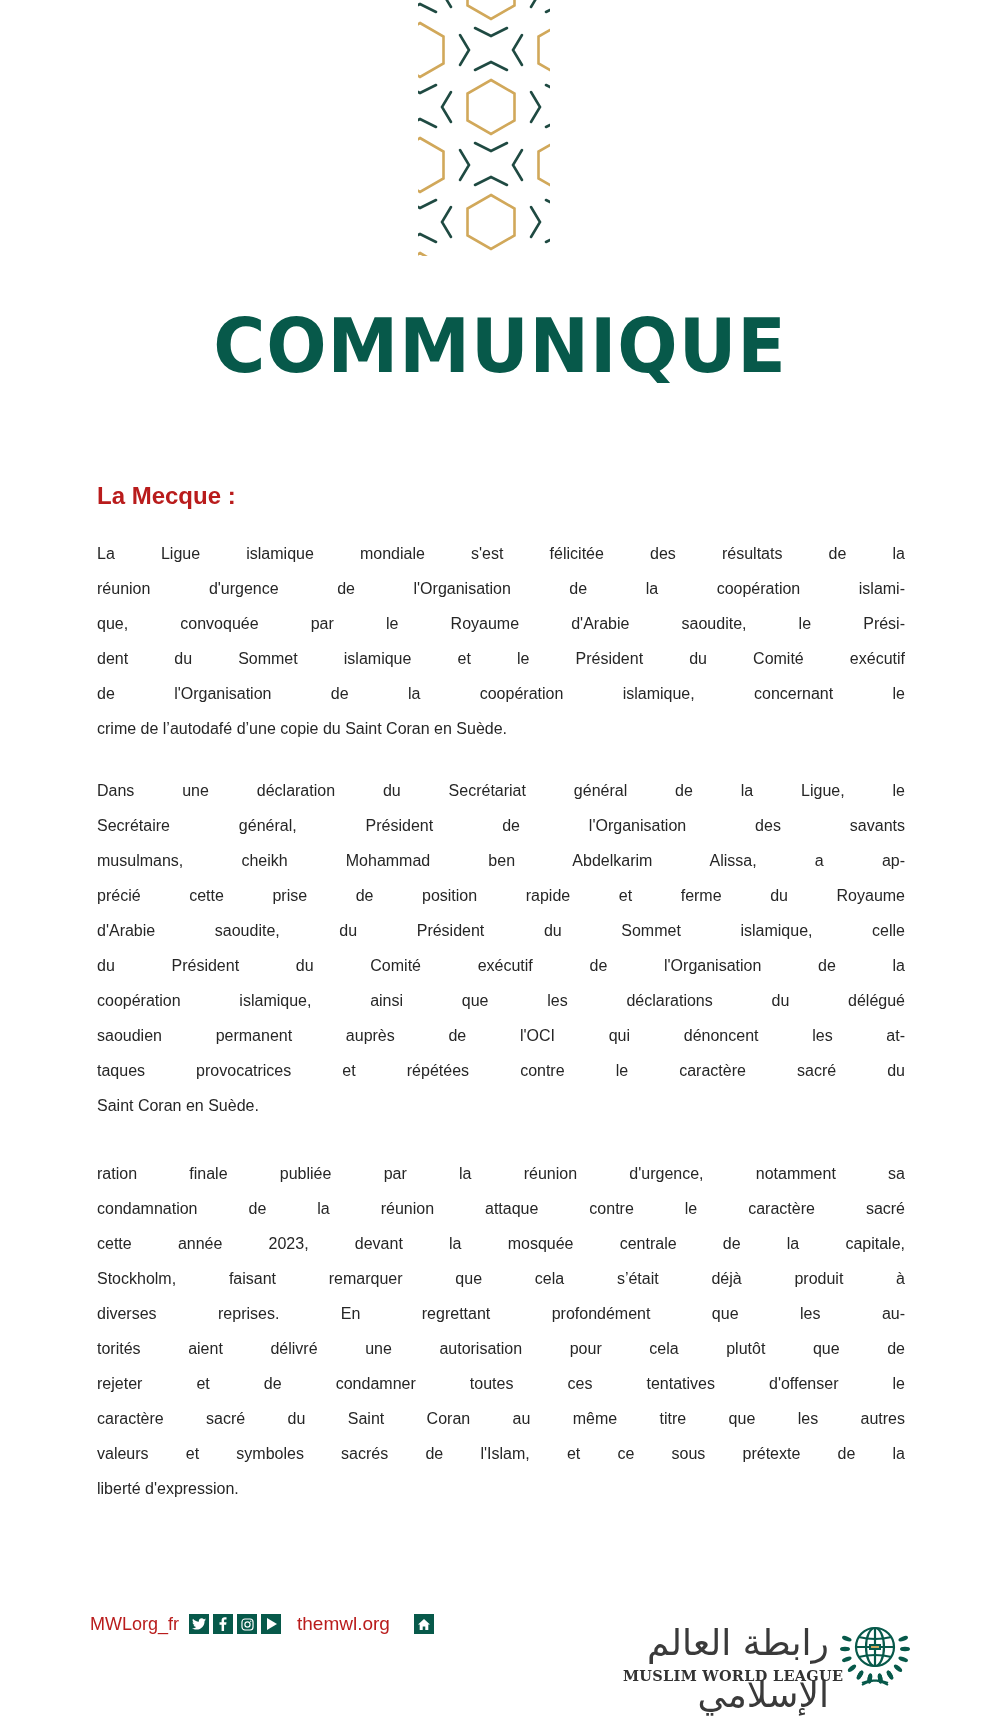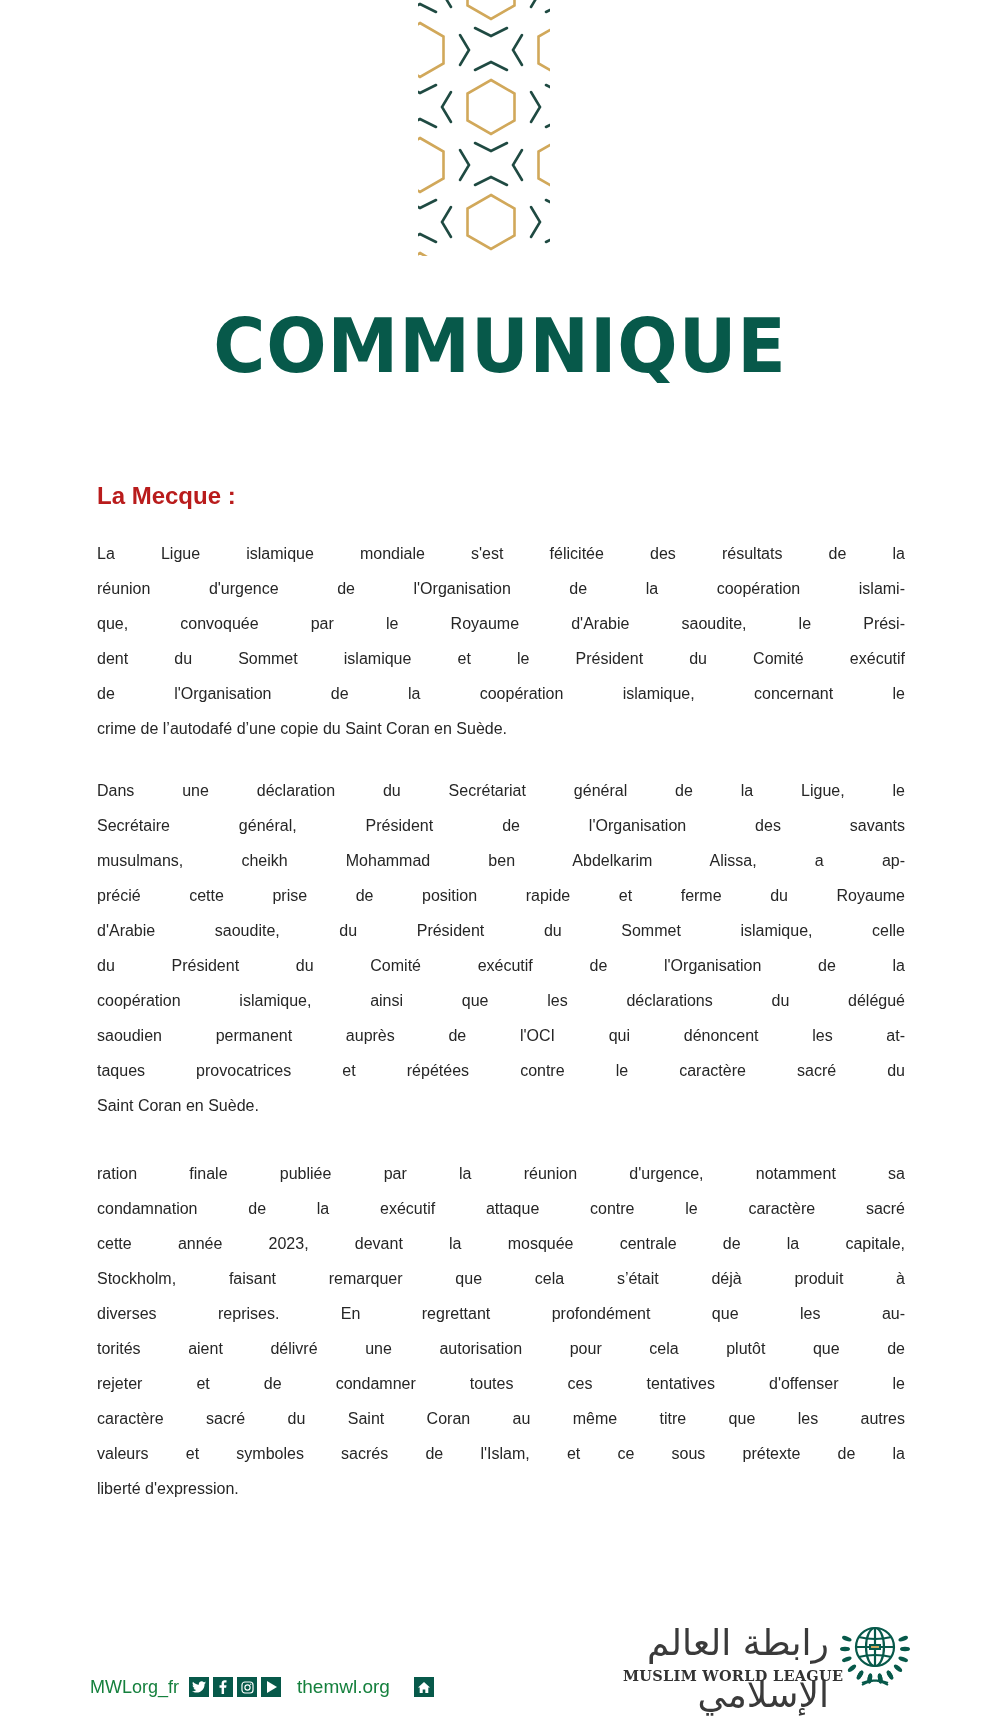--- a/index.html
+++ b/index.html
@@ -10,21 +10,21 @@
            font-family:"DejaVu Sans", "Liberation Sans", sans-serif; font-weight:bold;
            font-size:74px; letter-spacing:1px; color:#07594a; line-height:80px;
            transform:scaleX(0.96); }
   .place { position:absolute; left:97px; top:482px; font-weight:bold; font-size:24px; line-height:28px; color:#b91c1c; }
   .para { position:absolute; left:97px; width:808px; font-size:16px; line-height:35px; color:#262626; }
   .para .ln { display:block; height:35px; text-align:justify; text-align-last:justify; white-space:nowrap; }
   .para .ln.last { text-align-last:left; }
   #p1 { top:536px; }
   #p2 { top:773px; }
   #p3 { top:1156px; }
-  .footer-left { position:absolute; left:90px; top:1675px; height:24px; display:flex; align-items:center; color:#15803d; font-size:18px; }
+  .footer-left { position:absolute; left:90px; top:1612px; height:24px; display:flex; align-items:center; color:#b91c1c; font-size:18px; }
   .handle { margin-right:10px; }
   .sq { width:20px; height:20px; background:#07594a; display:inline-flex; align-items:center; justify-content:center; margin-right:4px; }
   .sq svg { display:block; }
   .site { margin-left:12px; margin-right:24px; font-size:19px; }
   .logo { position:absolute; left:620px; top:1605px; width:300px; height:90px; }
   .arabic { position:absolute; left:3px; top:12px; width:206px; height:52px; font-family:"DejaVu Sans", sans-serif;
             font-size:36px; color:#3a3a3a; line-height:52px; direction:rtl; }
   .mwl { position:absolute; left:3px; top:62px; width:206px; text-align:center; font-family:"DejaVu Serif", "Liberation Serif", serif;
          font-weight:bold; font-size:14.5px; color:#333333; letter-spacing:0.3px; white-space:nowrap; }
   #emblem { position:absolute; left:216px; top:4px; width:78px; height:82px; }
@@ -114,21 +114,21 @@
     <div class="ln" style="white-space: normal;">précié cette prise de position rapide et ferme du Royaume</div>
     <div class="ln" style="white-space: normal;">d'Arabie saoudite, du Président du Sommet islamique, celle</div>
     <div class="ln" style="white-space: normal;">du Président du Comité exécutif de l'Organisation de la</div>
     <div class="ln" style="white-space: normal;">coopération islamique, ainsi que les déclarations du délégué</div>
     <div class="ln" style="white-space: normal;">saoudien permanent auprès de l'OCI qui dénoncent les at-</div>
     <div class="ln" style="white-space: normal;">taques provocatrices et répétées contre le caractère sacré du</div>
     <div class="ln last" style="white-space: normal;">Saint Coran en Suède.</div>
   </div>
 <div class="para" id="p3">
     <div class="ln" style="white-space: normal;">ration finale publiée par la réunion d'urgence, notamment sa</div>
-    <div class="ln" style="white-space: normal;">condamnation de la exécutif attaque contre le caractère sacré</div>
+    <div class="ln" style="white-space: normal;">condamnation de la réunion attaque contre le caractère sacré</div>
     <div class="ln" style="white-space: normal;">cette année 2023, devant la mosquée centrale de la capitale,</div>
     <div class="ln" style="white-space: normal;">Stockholm, faisant remarquer que cela s’était déjà produit à</div>
     <div class="ln" style="white-space: normal;">diverses reprises. En regrettant profondément que les au-</div>
     <div class="ln" style="white-space: normal;">torités aient délivré une autorisation pour cela plutôt que de</div>
     <div class="ln" style="white-space: normal;">rejeter et de condamner toutes ces tentatives d'offenser le</div>
     <div class="ln" style="white-space: normal;">caractère sacré du Saint Coran au même titre que les autres</div>
     <div class="ln" style="white-space: normal;">valeurs et symboles sacrés de l'Islam, et ce sous prétexte de la</div>
     <div class="ln last" style="white-space: normal;">liberté d'expression.</div>
   </div>
 

